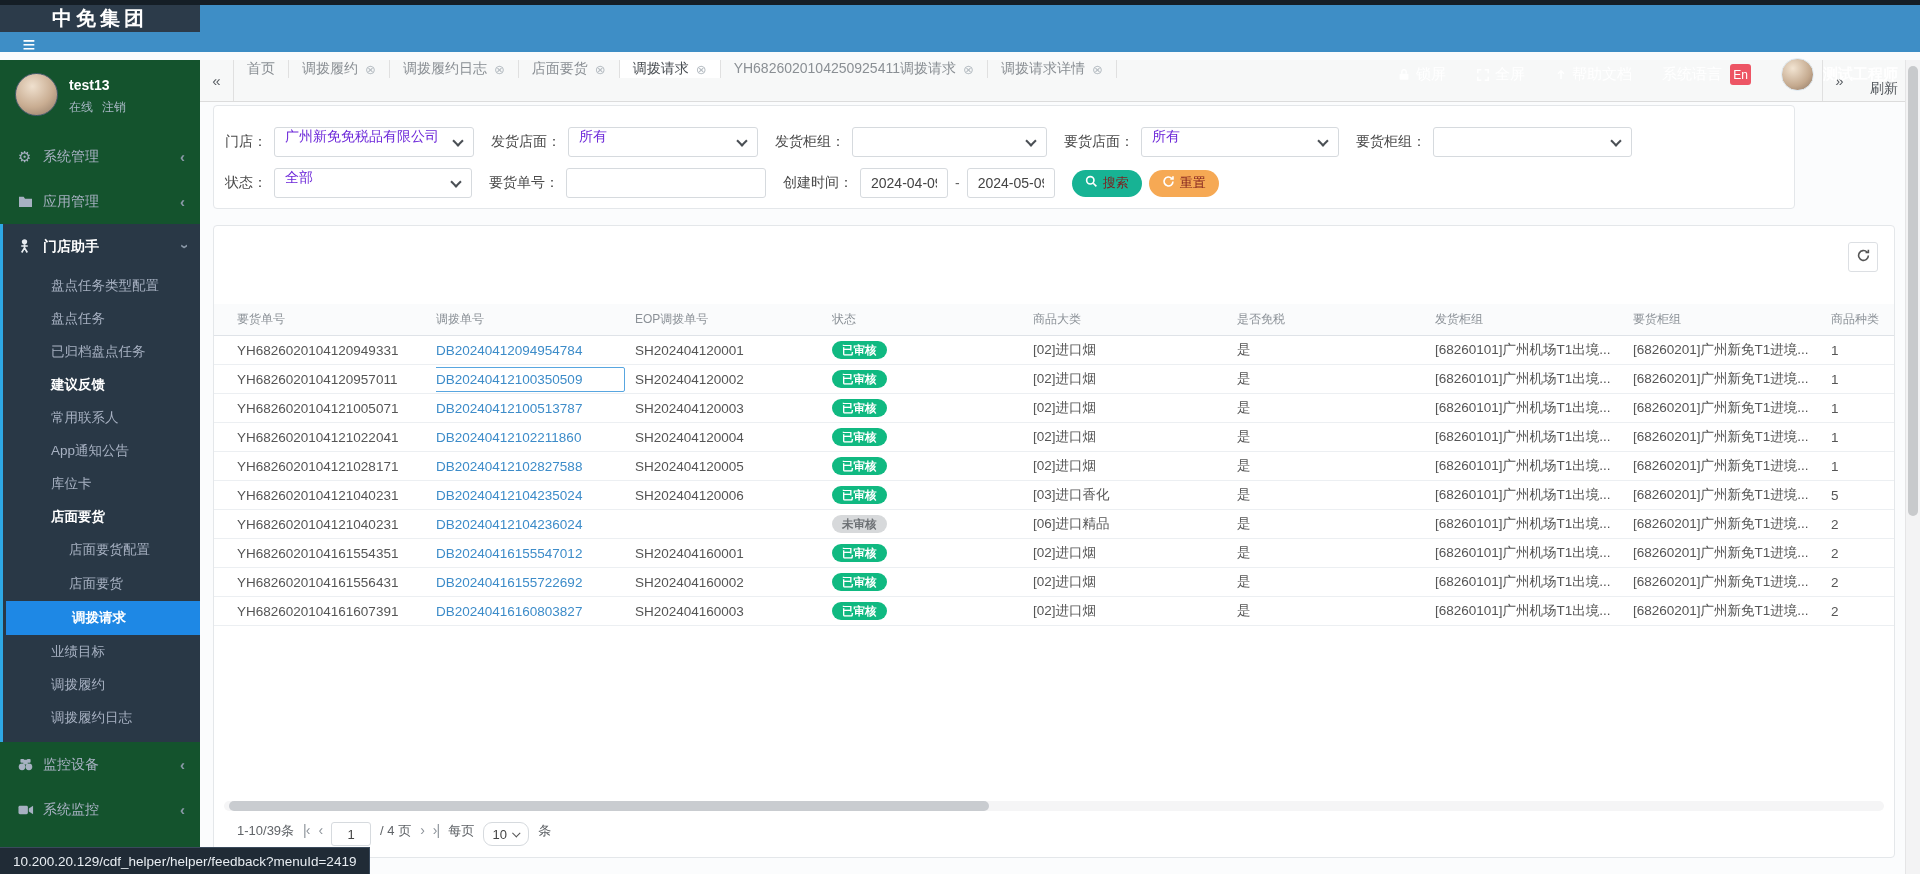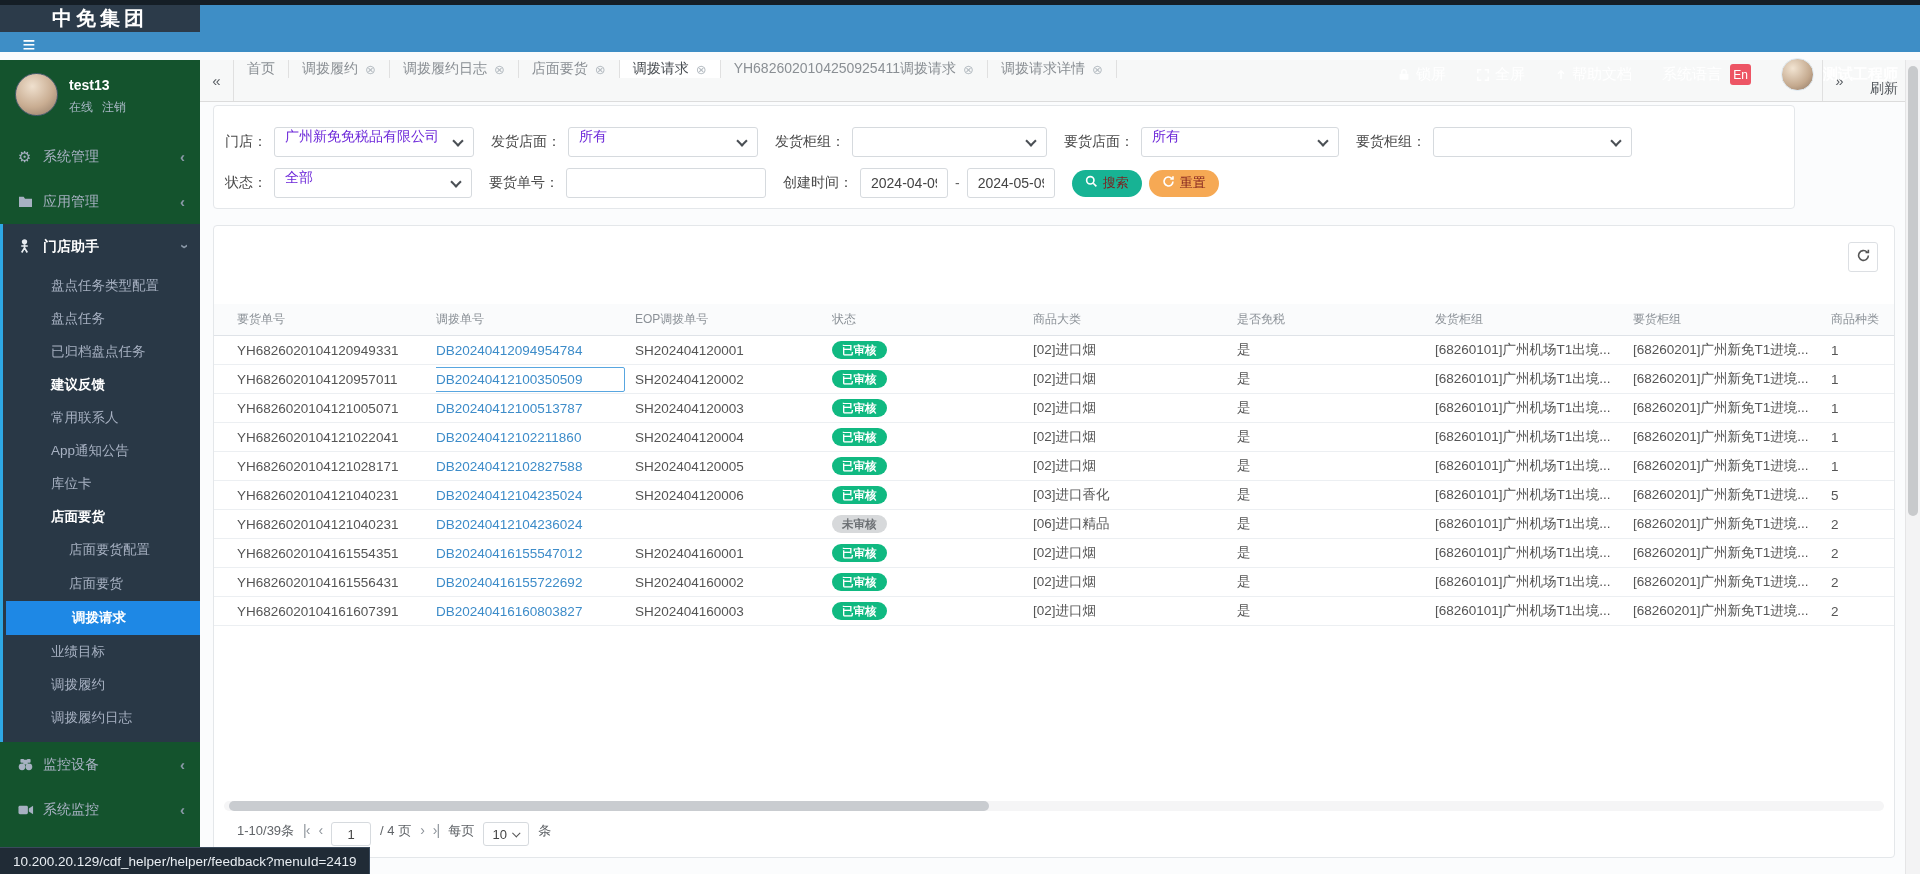--- a/index.html
+++ b/index.html
@@ -76,21 +76,21 @@
   .cell { overflow:hidden; white-space:nowrap; padding-right:10px; }
   .link { color:#3d8cc9; cursor:pointer; }
   .cell-focus { display:inline-block; border:1px solid #58a6e0; border-radius:2px; padding:4px 10px; margin-left:-11px; min-width:200px; }
   .badge { display:inline-block; padding:3px 10px; border-radius:11px; font-size:11.5px; color:#fff; background:#10b981; font-weight:bold; line-height:1.1; }
   .badge.unapproved { background:#d7d9db; color:#6d7175; }
   .h-scroll { position:absolute; left:10px; bottom:46px; width:1660px; height:10px; border-radius:5px; background:#f5f5f6; }
   .h-thumb { position:absolute; left:5px; top:0; width:760px; height:10px; border-radius:5px; background:#c9ccd0; cursor:pointer; }
   .pagination { position:absolute; left:23px; bottom:11px; display:flex; gap:9px; color:#606468; font-size:13px; }
   .pg-arrow { color:#8d939a; font-size:14px; cursor:pointer; letter-spacing:-1px; white-space:nowrap; }
   .pg-input { width:40px; height:24px; border:1px solid #d6dade; border-radius:3px; text-align:center; font-size:13px; color:#444; outline:none; font-family:inherit; }
-  .pg-select { width:46px; height:24px; border:1px solid #d6dade; border-radius:3px; display:flex; align-items:center; justify-content:center; gap:7px; font-size:13px; cursor:pointer; color:#444; }
+  .pg-select { width:46px; height:24px; border:1px solid #d6dade; border-radius:9px; display:flex; align-items:center; justify-content:center; gap:7px; font-size:13px; cursor:pointer; color:#444; }
   .pg-select .caret { width:6px; height:6px; border-left:1.5px solid #555; border-bottom:1.5px solid #555; transform:rotate(-45deg) translateY(-1px); }
 
   
   .v-scrollbar { position:absolute; top:60px; right:0; bottom:0; width:15px; background:#f3f3f4; border-left:1px solid #e5e5e6; z-index:15; }
   .v-thumb { position:absolute; top:6px; left:2px; width:10px; height:450px; background:#c8cacc; border-radius:6px; cursor:pointer; }
   .tooltip-bar { position:absolute; left:0; bottom:0; height:27px; background:#202b36; color:#e8edf2; font-size:13.5px; display:flex; align-items:center; padding:0 13px; z-index:50; border-top:1px solid #3a4a5c; border-right:1px solid #3a4a5c; white-space:nowrap; }
 </style>
 </head>
 <body>
 

